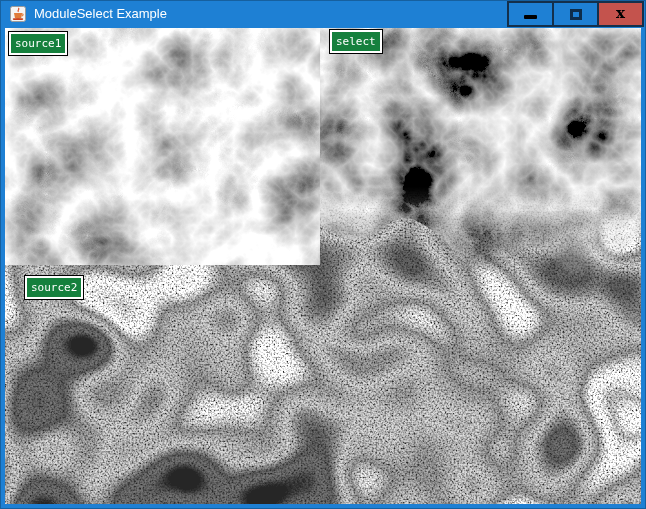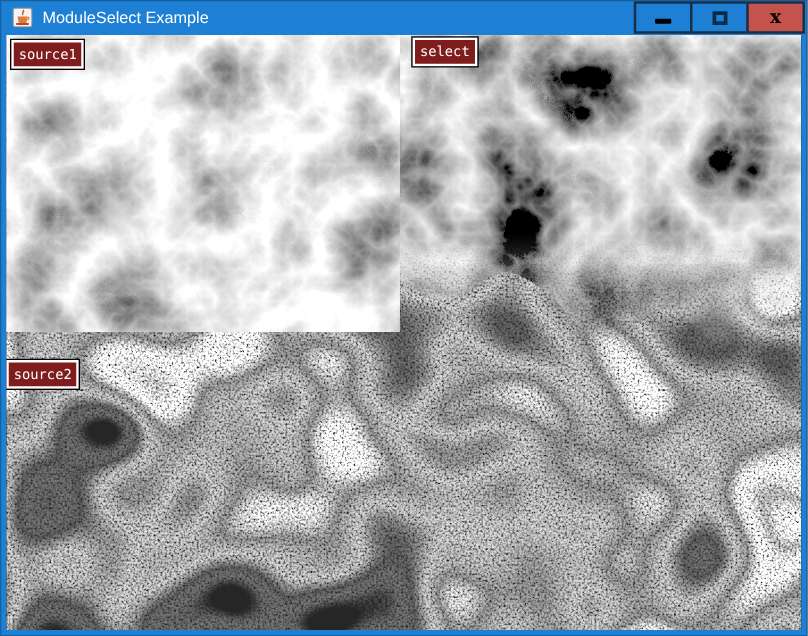--- a/index.html
+++ b/index.html
@@ -28,28 +28,28 @@
   .close-glyph{
     font-family:"DejaVu Serif",serif;font-weight:bold;font-size:15px;
     color:#000;line-height:1;transform:translateY(-1px);
   }
   .content{
     position:absolute;left:5px;top:28px;width:636px;height:476px;
     overflow:hidden;background:#161616;
   }
   .noise-svg{position:absolute;left:0;top:0;display:block;}
   .overlay-label{
-    position:absolute;background:#7f1d1d;color:#fff;
+    position:absolute;background:#15803d;color:#fff;
     border:2px solid #fff;outline:1px solid #000;
     font-family:"DejaVu Sans Mono",monospace;font-size:11px;
     line-height:13px;padding:3px 4px;white-space:nowrap;
   }
   #lbl-source1{left:4px;top:4px;}
   #lbl-select{left:325px;top:2px;}
-  #lbl-source2{left:0;top:248px;margin-top:12px;}
+  #lbl-source2{left:20px;top:248px;}
 </style>
 </head>
 <body>
 
 <div class="window">
 
   <div class="titlebar">
     <svg class="app-icon" viewBox="0 0 16 16">
       <rect x="0.5" y="0.5" width="15" height="15" rx="2" fill="#f4f4f4" stroke="#9a9a9a" stroke-width="1"></rect>
       <path d="M8.3 2.1 C10.1 3.3 6.7 4.3 8.5 5.9" fill="none" stroke="#d9502a" stroke-width="1.2"></path>

